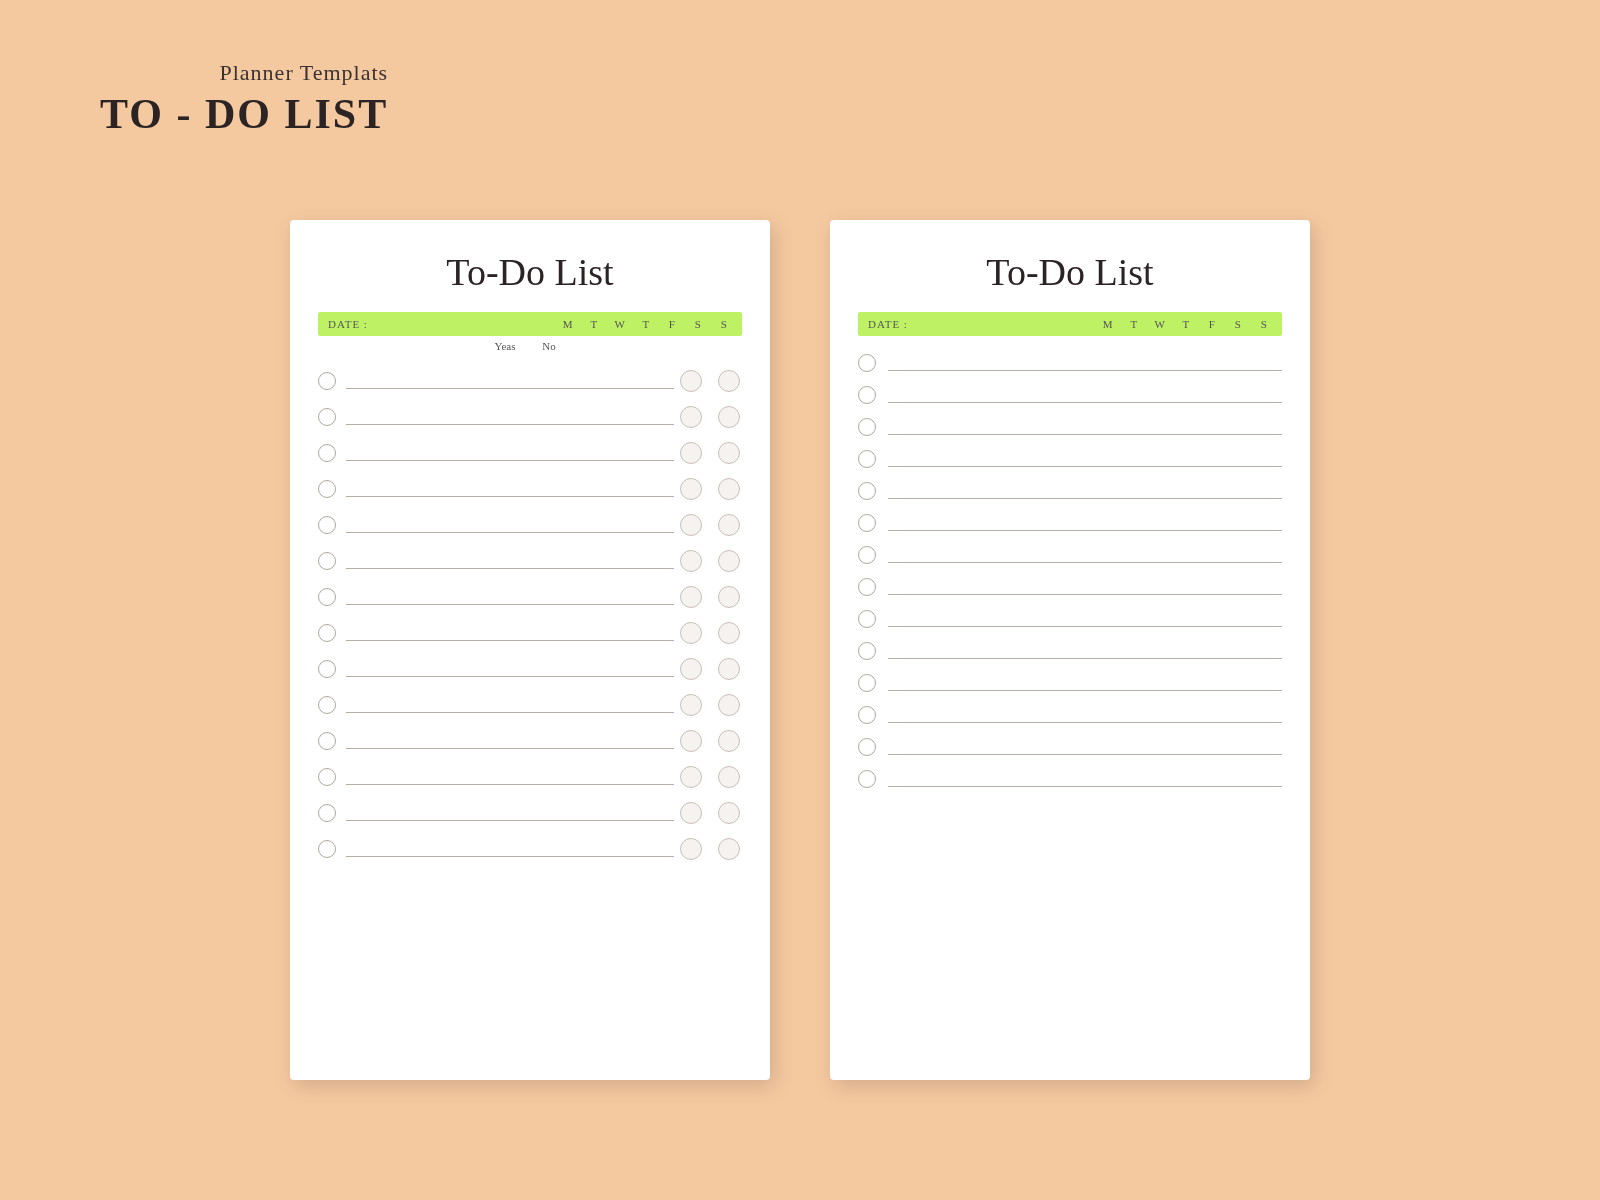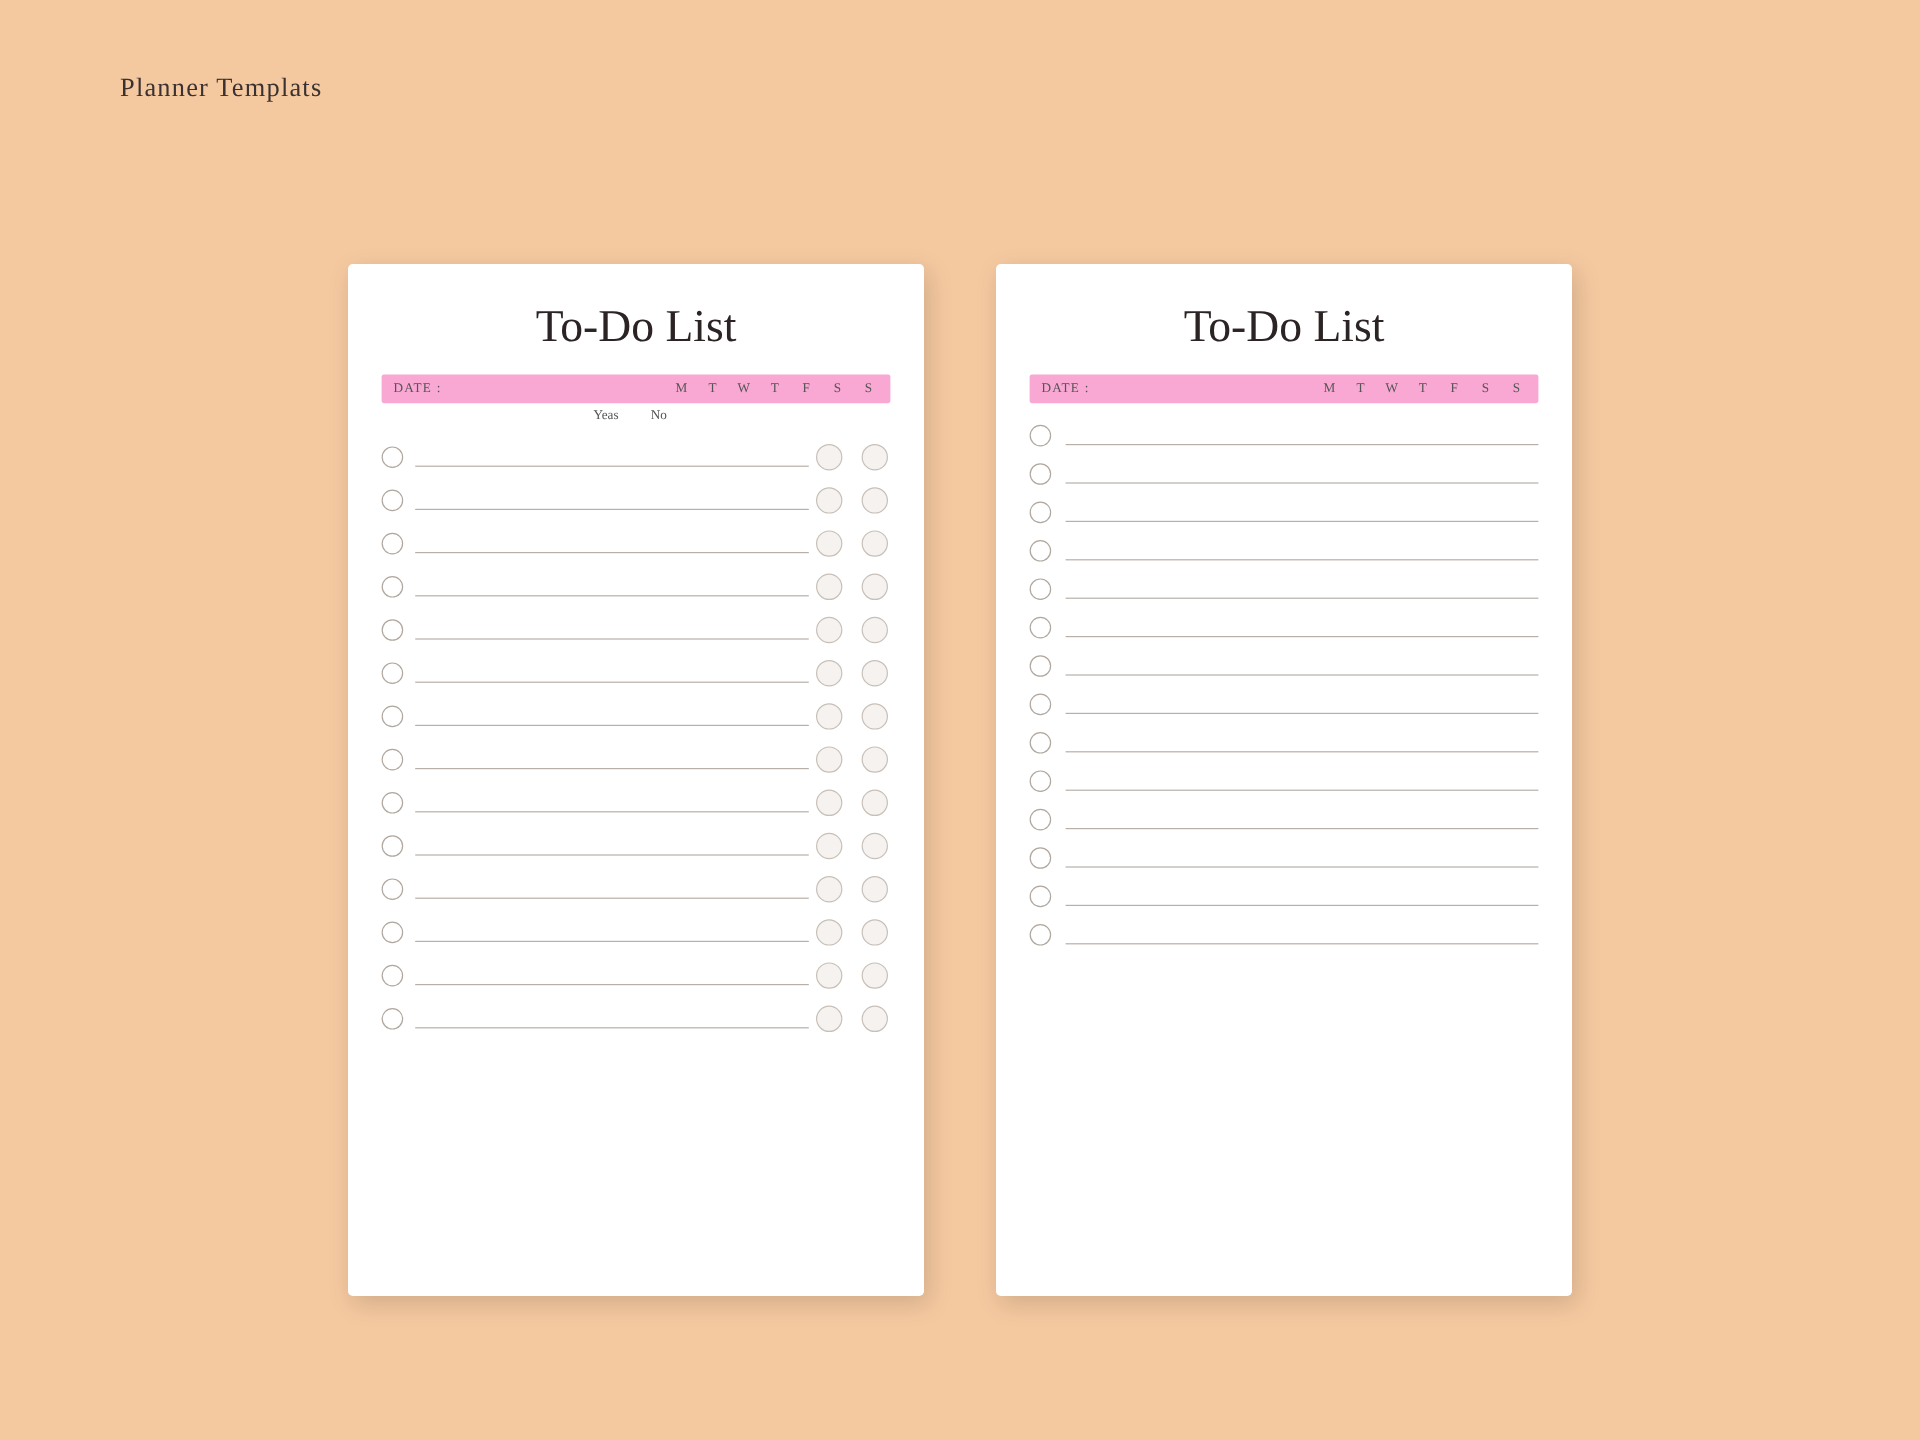--- a/index.html
+++ b/index.html
@@ -60,21 +60,21 @@
       font-family: 'Brush Script MT', cursive;
       font-size: 38px;
       color: #2c2424;
       margin-bottom: 18px;
       font-weight: normal;
     }
 
     .date-row {
       display: flex;
       align-items: center;
-      background: #f9a8d4;
+      background: #bef264;
       padding: 6px 10px;
       margin-bottom: 4px;
       border-radius: 2px;
     }
 
     .date-label {
       font-size: 11px;
       letter-spacing: 1px;
       color: #555;
       flex: 1;
@@ -155,20 +155,21 @@
 
     .page2 .task-line {
       flex: 1;
     }
   </style>
 </head>
 <body>
 
 <div class="header">
   <div class="header-subtitle">Planner Templats</div>
+  <div class="header-title">TO - DO LIST</div>
 </div>
 
 <div class="pages-container">
 
   <div class="page">
     <div class="page-title">To-Do List</div>
 
     <div class="date-row">
       <span class="date-label">DATE :</span>
       <div class="day-headers">

